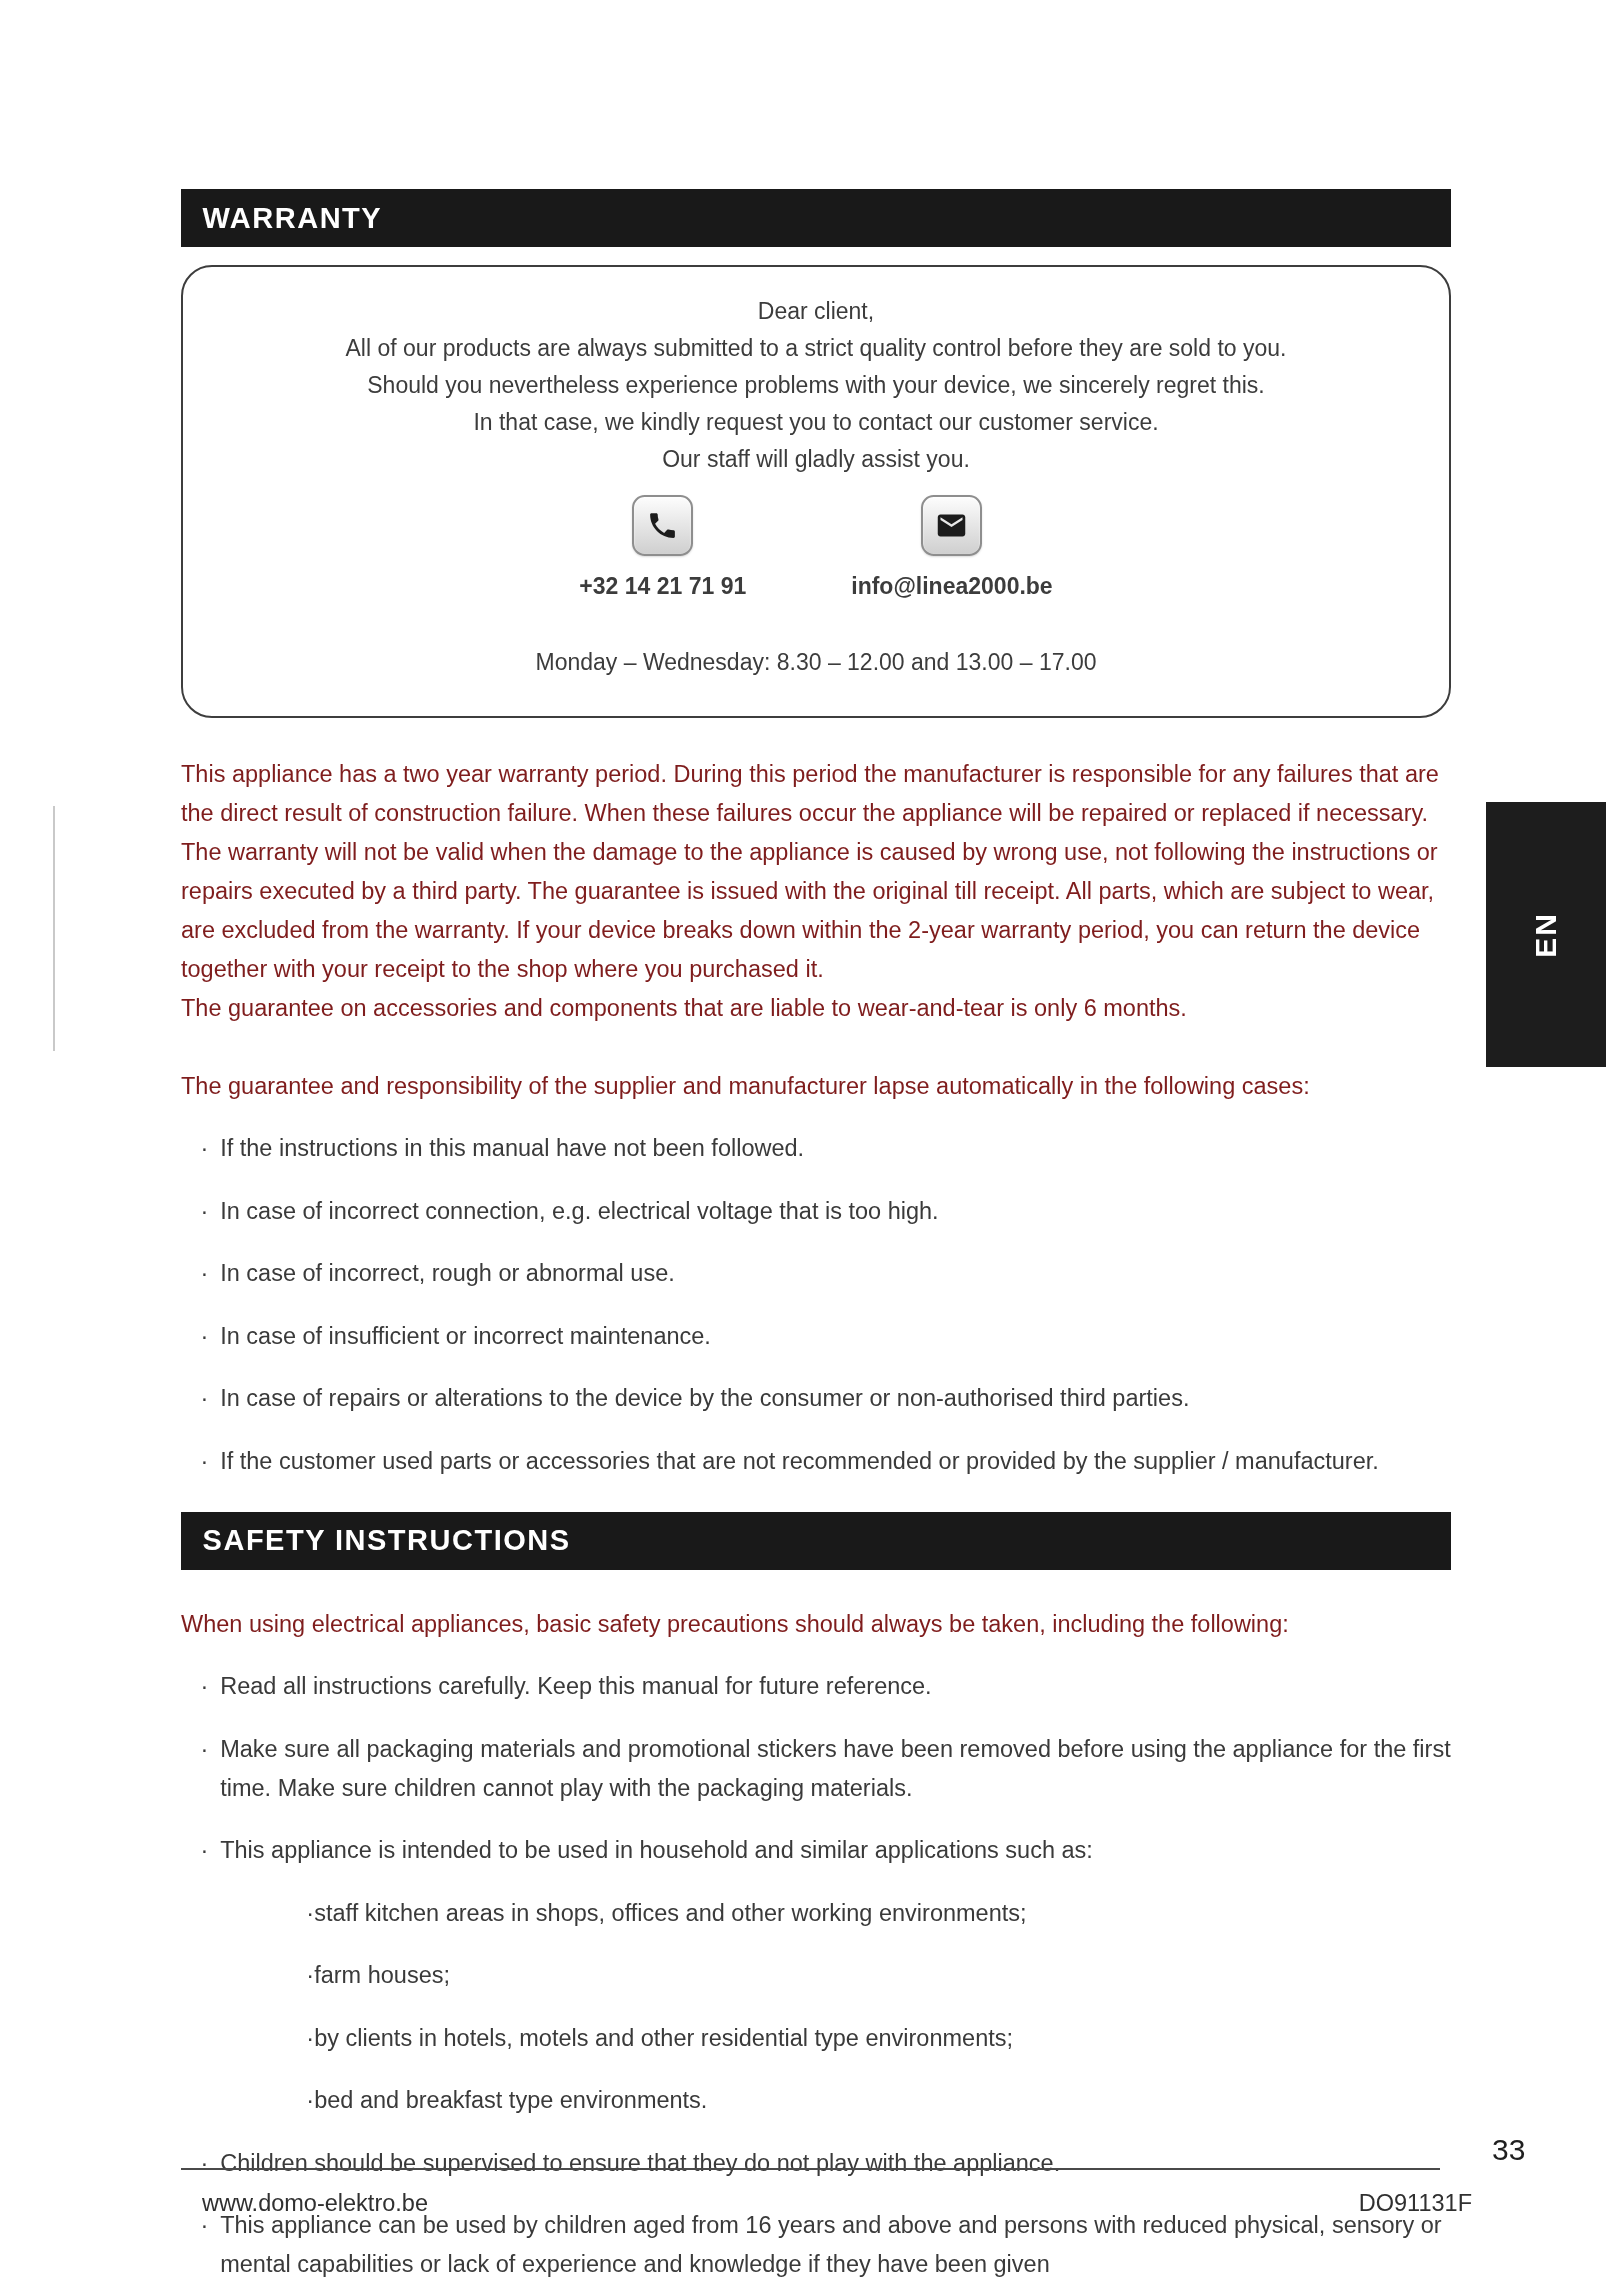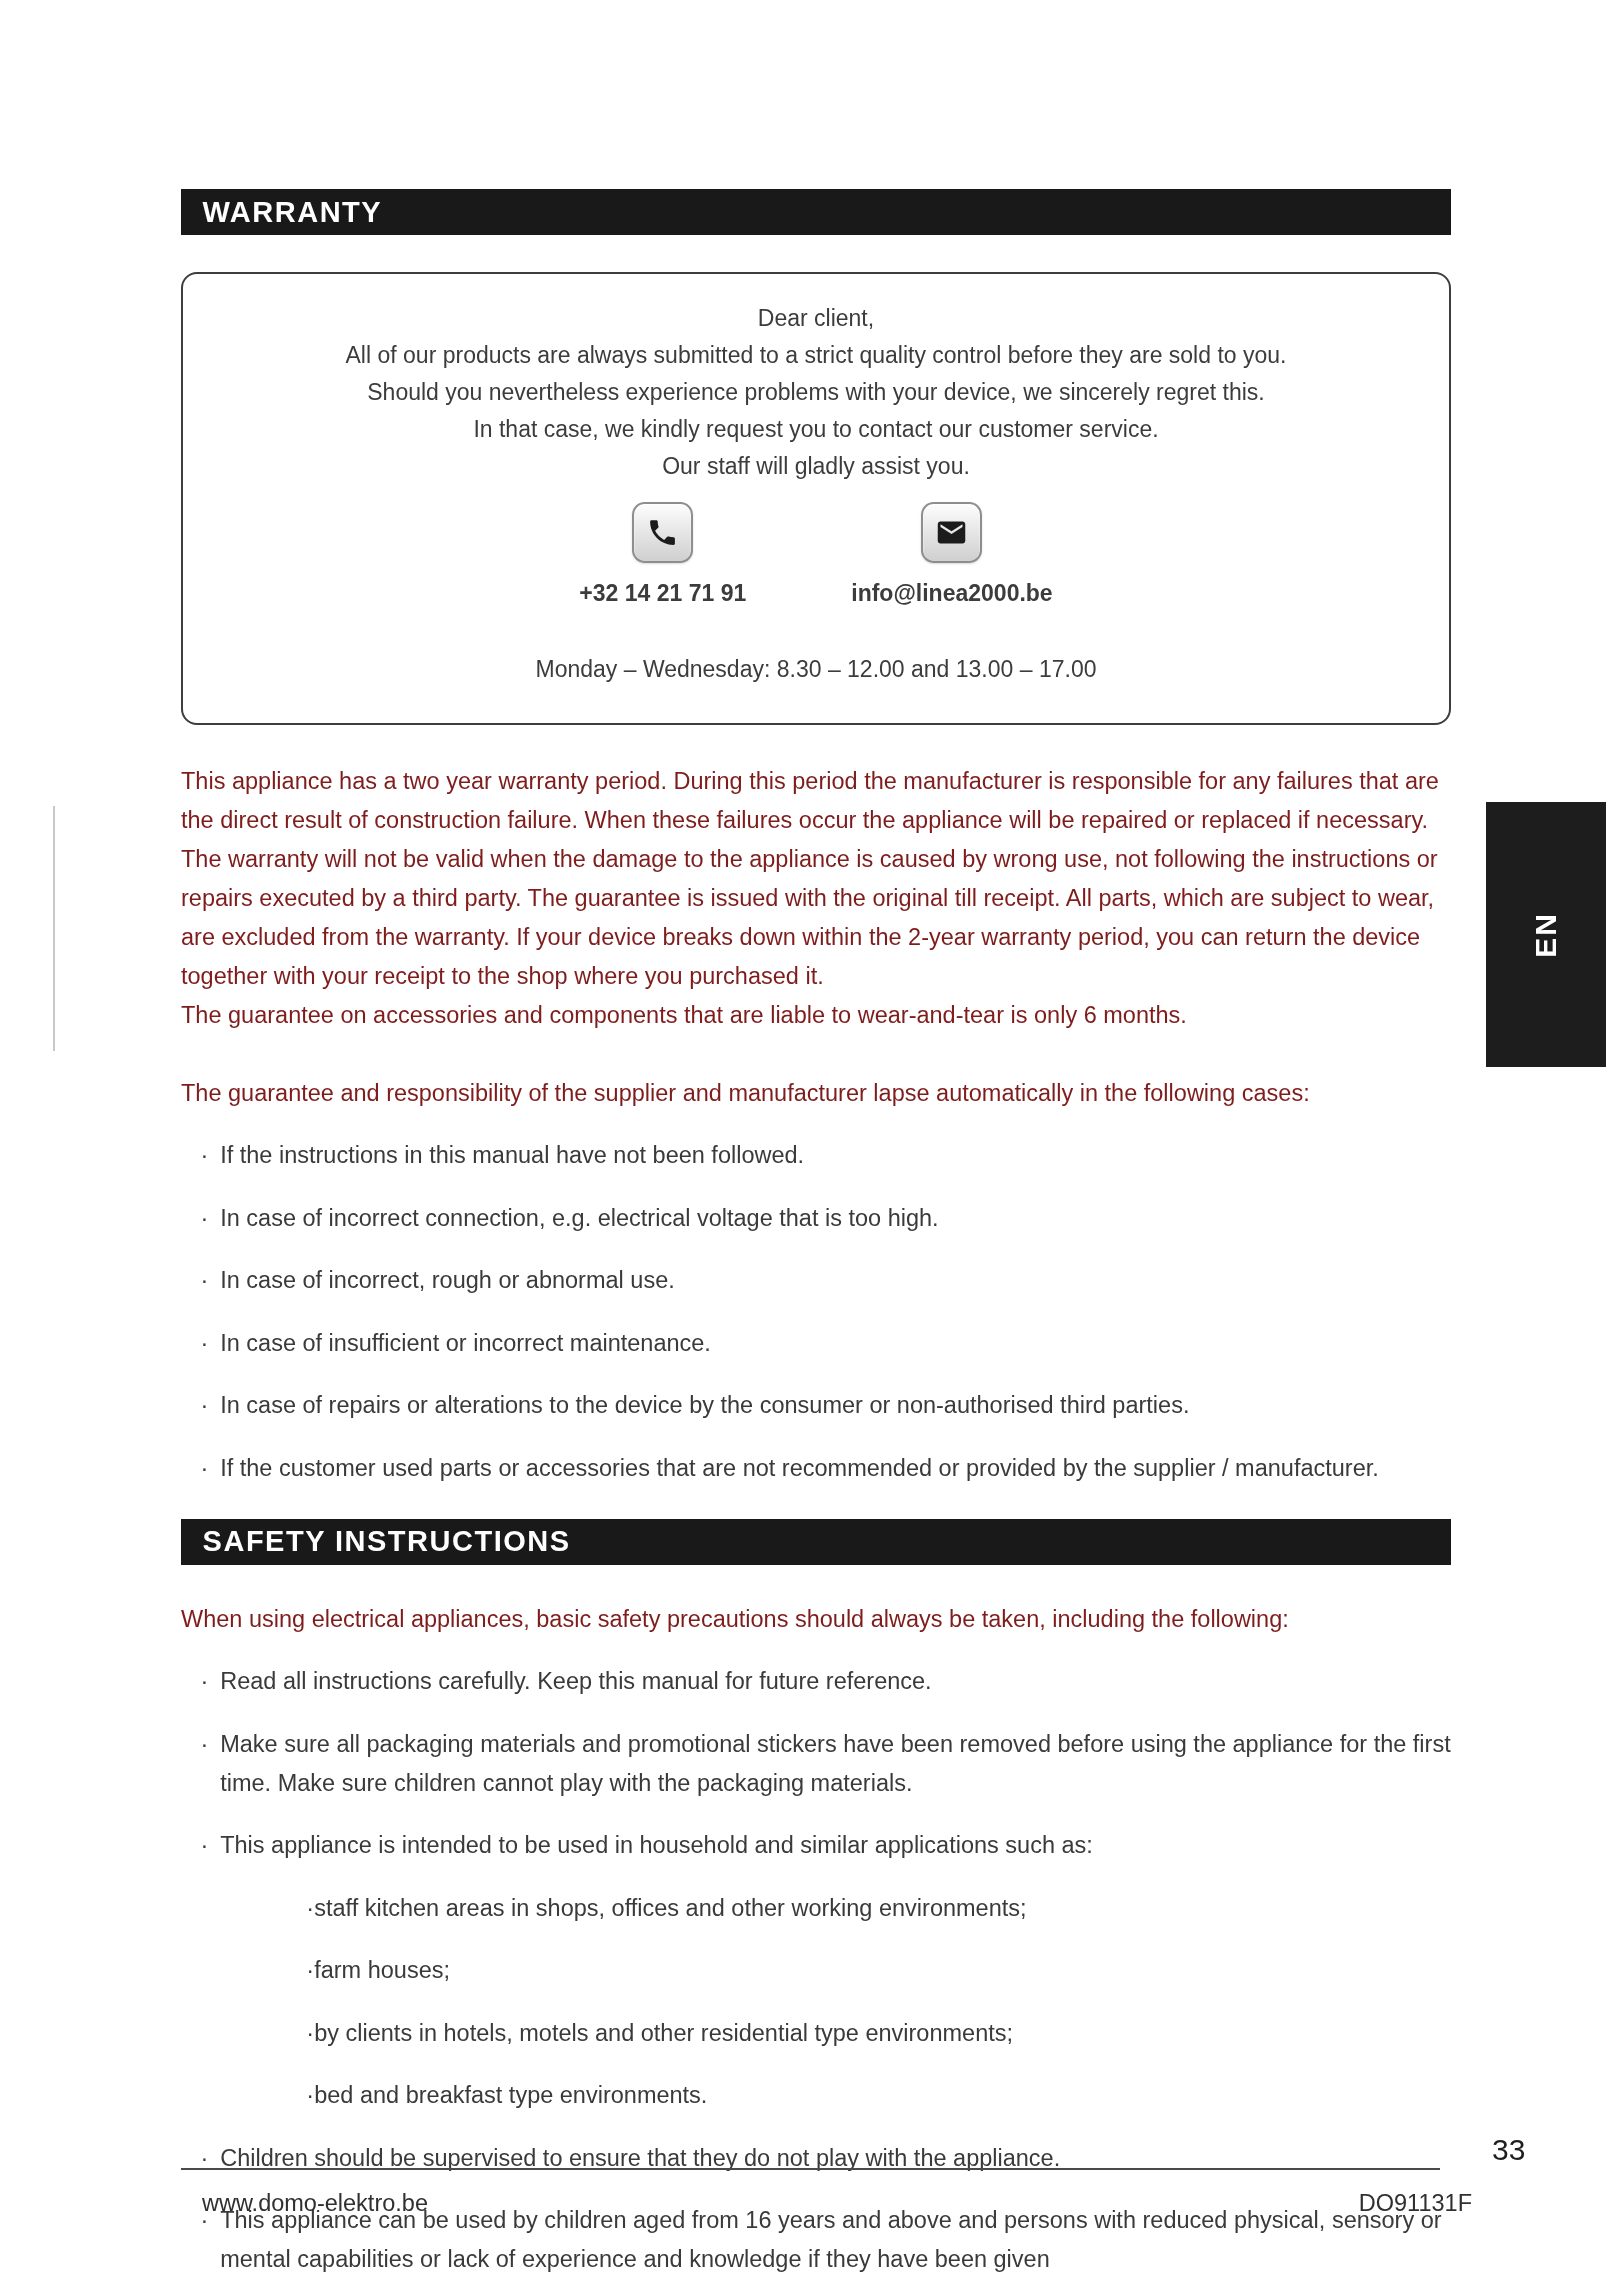--- a/index.html
+++ b/index.html
@@ -7,28 +7,28 @@
     position:relative;
     width:1621px;height:2293px;
     background:#ffffff;
     font-family:"Liberation Sans", sans-serif;
     color:#3a3a3a;
     overflow:hidden;
   }
   .content{position:absolute;left:181px;top:189px;width:1270px;}
 
   .section-bar{
-    background:#191919;color:#ffffff;height:46px;
+    background:#191919;color:#ffffff;height:58px;
     display:flex;align-items:center;padding-left:21.6px;
     font-size:29px;font-weight:700;letter-spacing:1.5px;
   }
 
   .round-box{
-    margin-top:37px;
-    border:2.9px solid #3d3d3d;border-radius:16px;
+    margin-top:18px;
+    border:2.9px solid #3d3d3d;border-radius:31px;
     padding:25.5px 45px 35px;
     text-align:center;
     font-size:23px;line-height:37px;color:#3c3c3c;
   }
   .round-box p{margin:0;}
 
   .icons-row{display:flex;justify-content:center;gap:105px;margin-top:17.6px;font-weight:bold;}
   .icon-col{display:flex;flex-direction:column;align-items:center;gap:11.8px;}
   .icon-btn{
     width:57px;height:57px;border-radius:12.7px;

